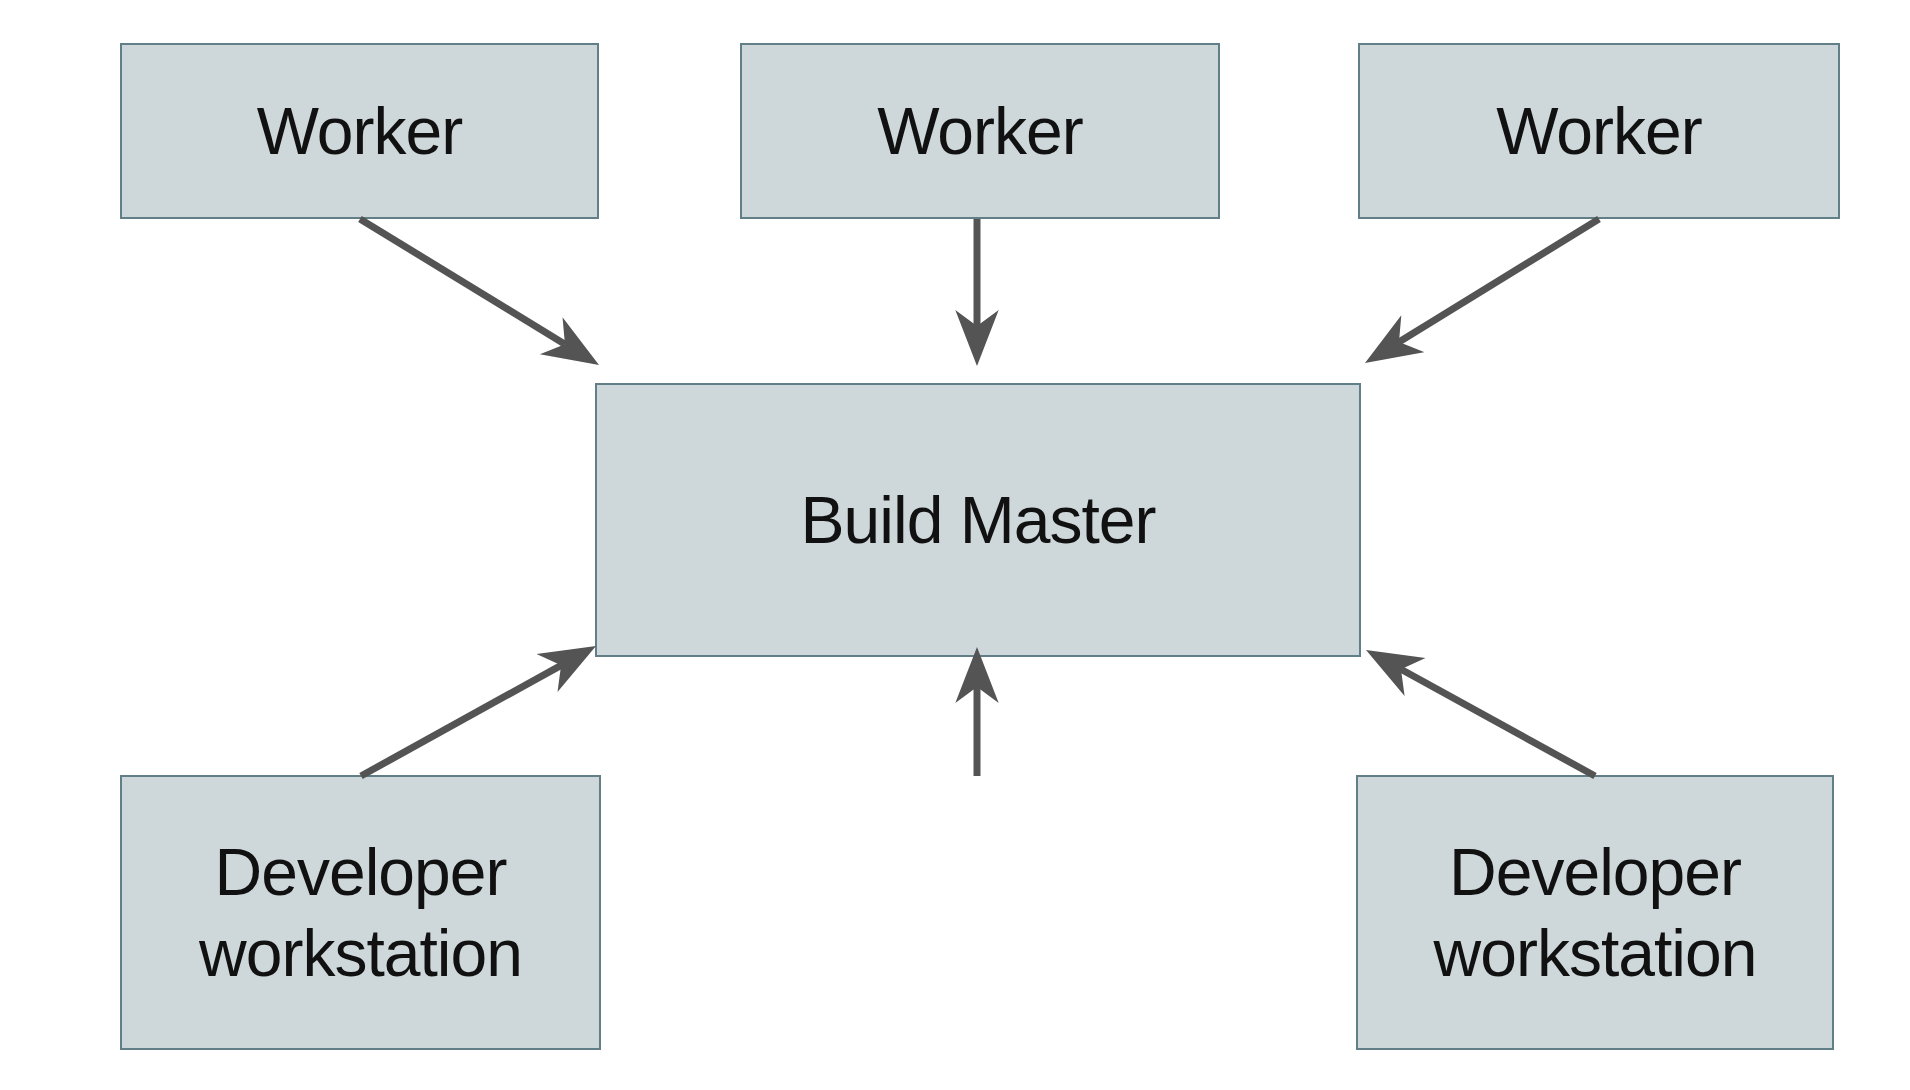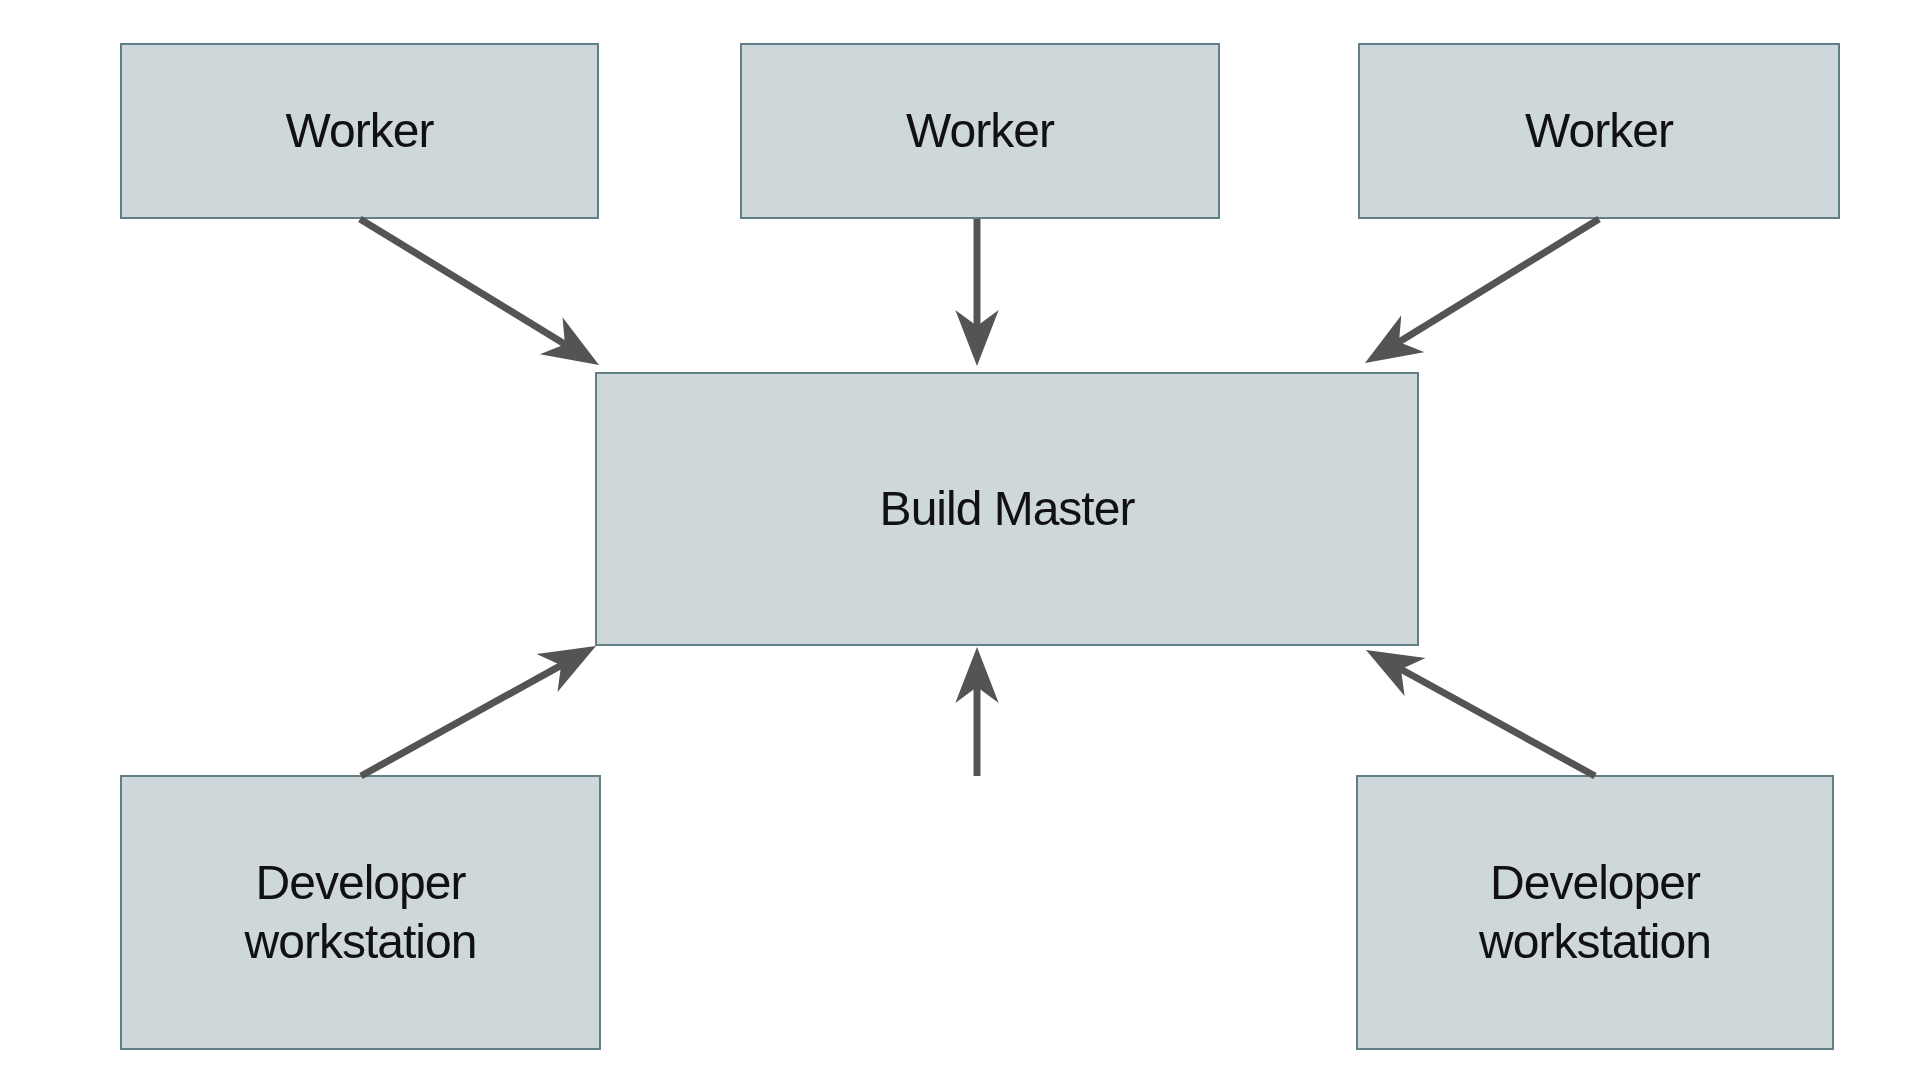--- a/index.html
+++ b/index.html
@@ -43,21 +43,21 @@
     position: absolute;
     box-sizing: border-box;
     background: var(--node-fill, #ced8db);
     border: 2px solid var(--node-border, #627e87);
     display: flex;
     align-items: center;
     justify-content: center;
     text-align: center;
     padding: 0 36px;
     color: var(--label-color, #111111);
-    font-size: 48px;
+    font-size: 66px;
     line-height: 1.22;
     letter-spacing: -1px;
   }
   .node-label {
     display: block;
   }
 </style>
 </head>
 <body>
 
@@ -68,21 +68,21 @@
   </div>
 
   <div class="node" style="left: 740px; top: 43px; width: 480px; height: 176px;">
     <span class="node-label">Worker</span>
   </div>
 
   <div class="node" style="left: 1358px; top: 43px; width: 482px; height: 176px;">
     <span class="node-label">Worker</span>
   </div>
 
-  <div class="node" style="left: 595px; top: 372px; width: 824px; height: 274px;">
+  <div class="node" style="left: 595px; top: 383px; width: 766px; height: 274px;">
     <span class="node-label">Build Master</span>
   </div>
 
   <div class="node" style="left: 120px; top: 775px; width: 481px; height: 275px;">
     <span class="node-label">Developer workstation</span>
   </div>
 
 
   <div class="node" style="left: 1356px; top: 775px; width: 478px; height: 275px;">
     <span class="node-label">Developer workstation</span>

